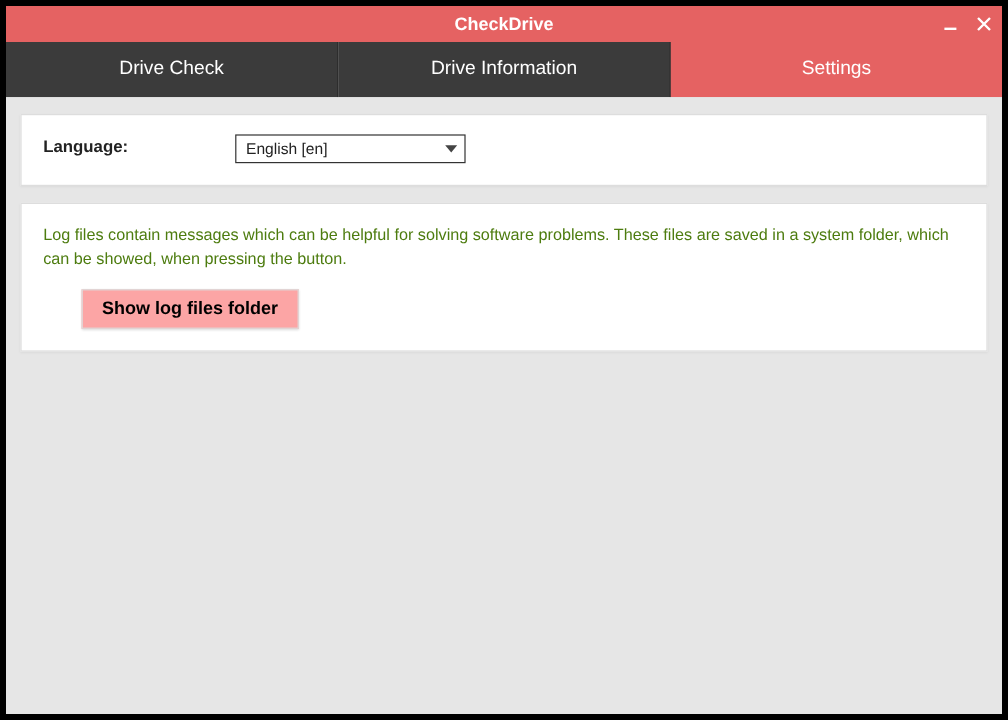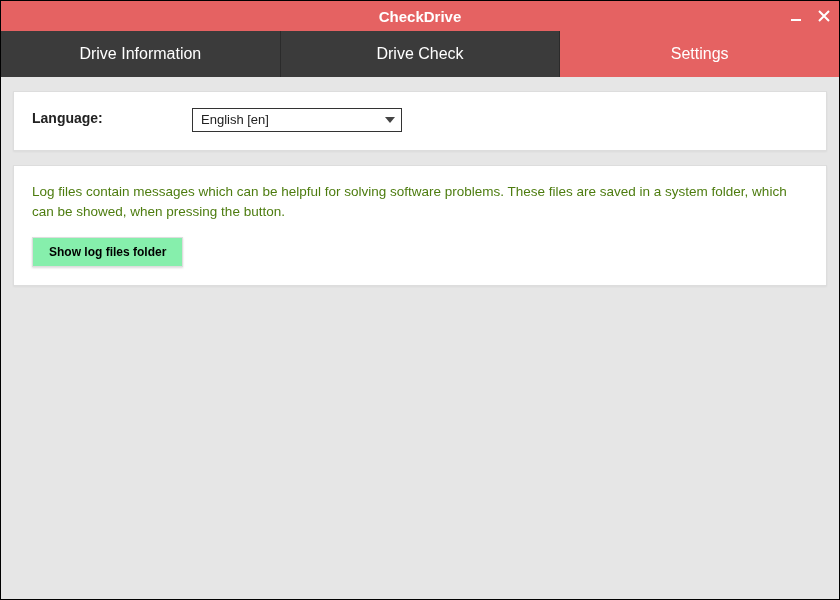--- a/index.html
+++ b/index.html
@@ -9,21 +9,21 @@
     color: #222;
     background: #fff;
     width: 840px;
     height: 600px;
     overflow: hidden;
     position: relative;
   }
   .window {
     width: 840px;
     height: 600px;
-    border: 1px solid #000000;
+    border: 5px solid #000000;
     background: #e6e6e6;
     display: flex;
     flex-direction: column;
   }
   .titlebar {
     background: #e56262;
     height: 30px;
     display: flex;
     align-items: center;
     position: relative;
@@ -98,21 +98,21 @@
     text-align: right;
     font-size: 14px;
     padding-top: 2px;
   }
 
   .lang-select {
     display: inline-flex;
     align-items: center;
     justify-content: space-between;
     border: 1px solid #333;
-    width: 210px;
+    width: 192px;
     height: 24px;
     padding: 0 6px 0 8px;
     font-size: 13px;
     background: #fff;
     cursor: pointer;
   }
   .lang-select .arrow {
     width: 0; height: 0;
     border-left: 5px solid transparent;
     border-right: 5px solid transparent;
@@ -141,27 +141,28 @@
     background: #fff;
     cursor: pointer;
   }
   .chk svg { display: block; }
 
   .log-desc { color: #4d7c0f; }
 
   .showlog-btn {
     display: inline-block;
     margin-top: 14px;
-    background: #86efac;
+    background: #fca5a5;
     border: 1px solid #ddd;
     box-shadow: 0 1px 2px rgba(0,0,0,0.15);
     padding: 7px 16px;
-    font-size: 12px;
+    font-size: 15px;
     font-weight: 600;
     cursor: pointer;
+    margin-left: 32px;
   }
 </style>
 </head>
 <body>
 
 <div class="window">
 
   <div class="titlebar">
     <div class="titlebar-title">CheckDrive</div>
     <div class="titlebar-controls">
@@ -173,24 +174,24 @@
       <span class="tb-btn">
         <svg width="12" height="12" viewBox="0 0 12 12">
             <path d="M1 1 L11 11 M11 1 L1 11" stroke="#fff" stroke-width="2"></path>
           </svg>
       </span>
     </div>
   </div>
 
   <div class="tabbar">
     <div class="tab">
+      <span>Drive Check</span>
+    </div>
+    <div class="tab">
       <span>Drive Information</span>
-    </div>
-    <div class="tab">
-      <span>Drive Check</span>
     </div>
     <div class="tab active">
       <span>Settings</span>
     </div>
   </div>
 
   <div class="content">
 
     <div class="panel">
       <div class="panel-label">Language:</div>

